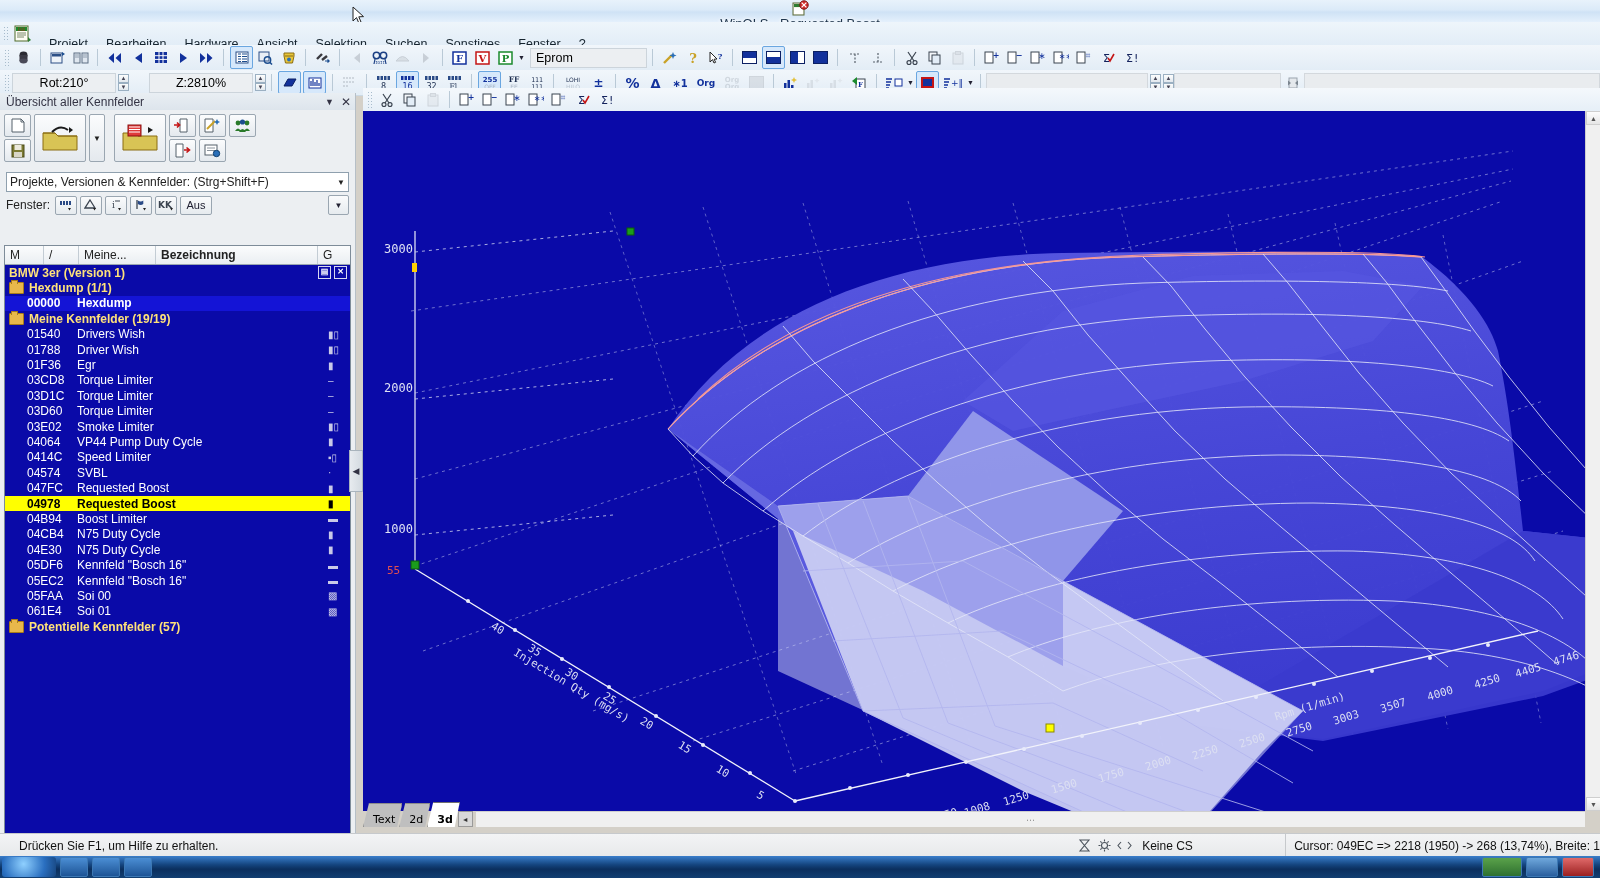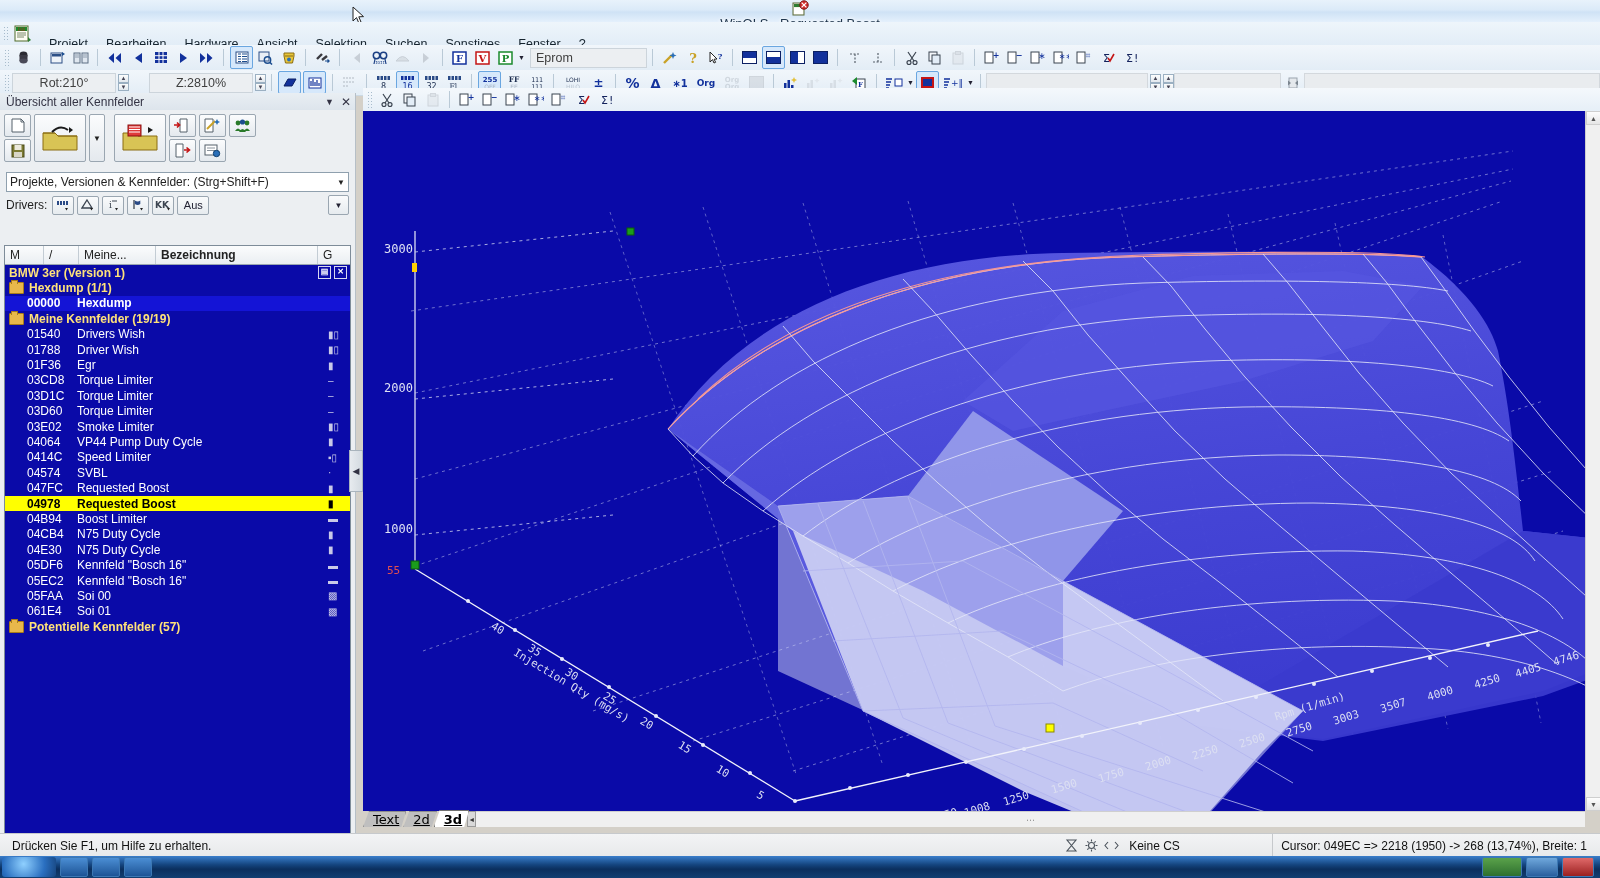--- a/index.html
+++ b/index.html
@@ -67,21 +67,21 @@
   .tbtn{
     width:21px;height:21px;margin:0 1px;display:flex;align-items:center;justify-content:center;
     position:relative;font-size:10px;color:#16314f;
   }
   .tbtn.on{border:1px solid #6aa6e0;background:#d6e8fb;border-radius:2px;}
   .tbtn.dis{opacity:.35;}
   .spin{width:11px;height:17px;display:flex;flex-direction:column;margin-left:2px;}
   .spin i{flex:1;border:1px solid #9bb0c2;background:linear-gradient(to bottom,#fdfdfd,#e2e8ee);
           font-style:normal;font-size:6px;line-height:6px;text-align:center;color:#445;}
   .flatfield{height:18px;background:#eceff2;border:1px solid #ccd4db;
-    display:flex;align-items:center;padding:0 5px;color:#404040;font-size:12.5px;}
+    display:flex;align-items:center;padding:0 5px;color:#000000;font-size:12.5px;}
   .drop{width:9px;height:17px;display:flex;align-items:center;justify-content:center;
         font-size:7px;color:#223;}
   .sq{width:13px;height:11px;background:#12319c;border:1px solid #0b1f63;}
   .sq.half{background:linear-gradient(to right,#12319c 50%,#fff 50%);}
   .sq.top{background:linear-gradient(to bottom,#fff 45%,#12319c 45%);}
   .sq.bot{background:linear-gradient(to bottom,#12319c 55%,#fff 55%);}
 
   
   .dock{
     position:absolute;left:0;top:93px;width:355px;height:740px;
@@ -165,38 +165,37 @@
     font-size:7px;color:#555;box-sizing:border-box;}
 
   .ztick{position:absolute;color:#dfe2f5;font-size:12px;font-family:"DejaVu Sans Mono",monospace;}
   .axlabel{position:absolute;color:#dcdff2;font-size:11px;font-family:"DejaVu Sans Mono",monospace;
            white-space:nowrap;}
   .redtick{position:absolute;color:#e05050;font-size:11px;font-family:"DejaVu Sans Mono",monospace;}
 
   
   .tabbar{position:absolute;left:363px;top:811px;width:113px;height:16px;display:flex;align-items:flex-end;}
   .tab{
-    height:15px;padding:0 6px 0 9px;font-size:13px;color:#000;
+    height:15px;padding:8px 6px 0 9px;font-size:11px;color:#000;
     background:#bfbfbf;border:1px solid #8d8d8d;border-bottom:none;
     margin-right:-3px;display:flex;align-items:center;
     clip-path:polygon(6px 0,100% 0,calc(100% - 5px) 100%,0 100%);
     font-family:"DejaVu Sans",sans-serif;
-    text-decoration:underline;
   }
   .tab.active{background:#fff;border-color:#707070;color:#000;font-weight:bold;height:16px;}
   .tabscroll{width:13px;height:14px;background:#d9d9d9;border:1px solid #9a9a9a;
     display:flex;align-items:center;justify-content:center;font-size:7px;color:#333;margin-left:1px;}
 
   
   .statusbar{
     position:absolute;left:0;top:833px;width:1600px;height:23px;
     background:linear-gradient(to bottom,#f3f4f5,#e7e9eb);
     border-top:1px solid #c6c9cc;display:flex;align-items:center;
   }
-  .st-hint{padding-left:12px;font-size:12px;color:#111;flex:1;}
+  .st-hint{padding-left:19px;font-size:12px;color:#111;flex:1;}
   .st-cell{border-left:1px solid #c6c9cc;height:23px;display:flex;align-items:center;
            padding:0 8px;font-size:12px;color:#111;}
   .st-icon{width:20px;display:flex;align-items:center;justify-content:center;
            font-size:12px;color:#444;}
 
   
   .taskbar{
     position:absolute;left:0;top:856px;width:1600px;height:22px;
     background:linear-gradient(to bottom,#3a7ecb,#14447e 40%,#0b2f5e 60%,#123f72);
     display:flex;align-items:center;
@@ -864,21 +863,21 @@
       </div>
     </div>
 
 
     <div class="combo">
       <span>Projekte, Versionen &amp; Kennfelder: (Strg+Shift+F)</span>
       <span class="ar">▼</span>
     </div>
 
     <div class="filterrow">
-      <span class="lbl">Drivers:</span>
+      <span class="lbl">Fenster:</span>
       <div class="fbtn">
           <svg width="14" height="12" viewBox="0 0 14 12">
             <g fill="#2a4a86">
               <rect x="1" y="2" width="2" height="4"></rect>
               <rect x="4" y="2" width="2" height="4"></rect>
               <rect x="7" y="2" width="2" height="4"></rect>
               <rect x="10" y="2" width="2" height="4"></rect>
             </g>
             <path d="M9 9 l3 0 -1.5 2.5z" fill="#222"></path>
           </svg>
@@ -1253,21 +1252,21 @@
           <circle cx="6.5" cy="6.5" r="3" fill="none" stroke="#4a525b" stroke-width="1.1"></circle>
           <path d="M6.5 0.5v2M6.5 10.5v2M0.5 6.5h2M10.5 6.5h2M2.3 2.3l1.4 1.4M9.3 9.3l1.4 1.4M10.7 2.3L9.3 3.7M3.7 9.3L2.3 10.7" stroke="#4a525b" stroke-width="1.1"></path>
         </svg>
     </div>
     <div class="st-icon">
       <svg width="15" height="11" viewBox="0 0 15 11">
           <path d="M4 2 L1 5.5 L4 9 M11 2 L14 5.5 L11 9" fill="none" stroke="#4a525b" stroke-width="1.1"></path>
         </svg>
     </div>
     <div class="st-cell" style="width:135px;border-left:none;">Keine CS</div>
-    <div class="st-cell" style="flex:0 0 auto;padding-right:13px;">Cursor: 049EC =&gt; 2218 (1950) -&gt;   268 (13,74%), Breite: 1</div>
+    <div class="st-cell" style="flex:0 0 auto;padding-right:0;">Cursor: 049EC =&gt; 2218 (1950) -&gt;   268 (13,74%), Breite: 1</div>
   </div>
 
   <div class="taskbar">
     <div class="tb-start"></div>
     <div class="tb-item"></div>
     <div class="tb-item"></div>
     <div class="tb-item"></div>
     <div style="flex:1"></div>
     <div class="tb-item" style="width:38px;background:linear-gradient(to bottom,#5aa24a,#2e7030);"></div>
     <div class="tb-item" style="width:30px;background:linear-gradient(to bottom,#6fa8dc,#2a5f9e);"></div>

